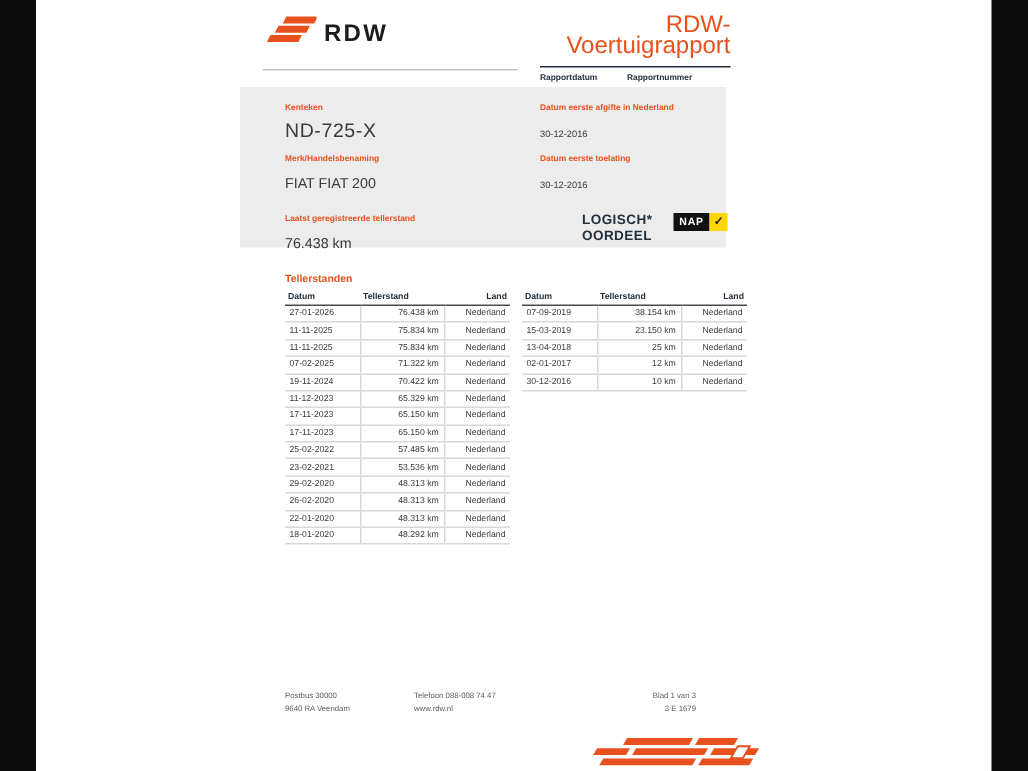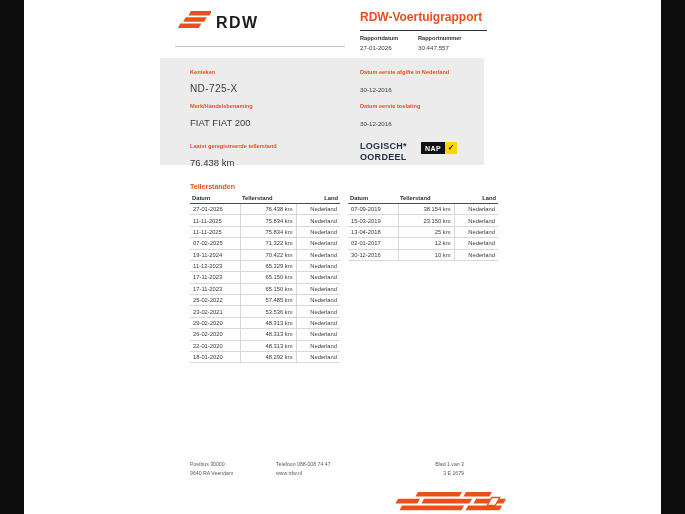--- a/index.html
+++ b/index.html
@@ -18,39 +18,39 @@
   }
   .stage{position:relative;width:685px;height:514px;background:#0d0d0d;}
   .doc{position:absolute;left:24px;top:0;width:637px;height:514px;background:#ffffff;}
 
   
   .logo{position:absolute;left:151px;top:9px;display:flex;align-items:center;gap:5px;}
   .logo-text{font-size:16px;font-weight:bold;letter-spacing:1.5px;color:#1c1c1c;}
   .logo-rule{position:absolute;left:151px;top:46px;width:170px;height:1px;background:#c4c4c4;}
 
   .report-head{position:absolute;left:336px;top:10px;width:127px;}
-  .page-title{font-size:12px;font-weight:bold;color:var(--orange);line-height:14px;}
+  .page-title{font-size:16px;font-weight:normal;color:var(--orange);line-height:14px;text-align:right;}
   .meta-row{display:flex;border-top:1px solid var(--dark);margin-top:6px;padding-top:3px;}
   .meta{display:flex;flex-direction:column;}
   .meta.first{width:58px;}
   .meta-label{font-size:5.6px;font-weight:bold;color:var(--dark);line-height:8px;}
   .meta-value{font-size:6.2px;color:var(--body);line-height:9px;margin-top:1px;}
 
   
   .summary-panel{position:absolute;left:136px;top:58px;width:324px;height:107px;background:var(--panel);}
   .col-left{position:absolute;left:30px;top:11px;}
   .col-right{position:absolute;left:200px;top:11px;}
   .field{margin-bottom:7px;}
   .field .label{display:block;font-size:5.6px;font-weight:bold;color:var(--orange);line-height:7px;margin-bottom:2px;}
-  .value-xl{font-size:10px;color:var(--body);letter-spacing:0.4px;line-height:12px;}
+  .value-xl{font-size:13px;color:var(--body);letter-spacing:0.4px;line-height:12px;}
   .value-lg{font-size:9.5px;color:var(--body);line-height:11px;}
   .value-sm{font-size:6.2px;color:var(--body);line-height:8px;}
   .field.gap-top{margin-top:13px;}
   .oordeel-row{display:flex;align-items:flex-start;margin-top:11px;gap:14px;}
-  .oordeel{font-size:9px;font-weight:bold;color:var(--dark);line-height:10.5px;letter-spacing:0.3px;}
+  .oordeel{font-size:9px;font-weight:bold;color:var(--dark);line-height:10.5px;letter-spacing:0.3px;margin-left:28px;}
   .nap{display:flex;align-items:flex-start;margin-top:1px;}
   .nap-black{background:#111;color:#fff;font-size:7px;font-weight:bold;letter-spacing:0.5px;padding:2.5px 4px;line-height:7px;}
   .nap-check{width:12px;height:12px;background:var(--nap-yellow);color:#111;font-size:8px;font-weight:bold;text-align:center;line-height:12px;}
 
   
   .teller{position:absolute;left:166px;top:183px;}
   .section-title{font-size:7px;font-weight:bold;color:var(--orange);margin-bottom:4px;}
   .tables{display:flex;gap:8px;align-items:flex-start;}
   table{border-collapse:collapse;table-layout:fixed;}
   table.t-left{width:150px;}

